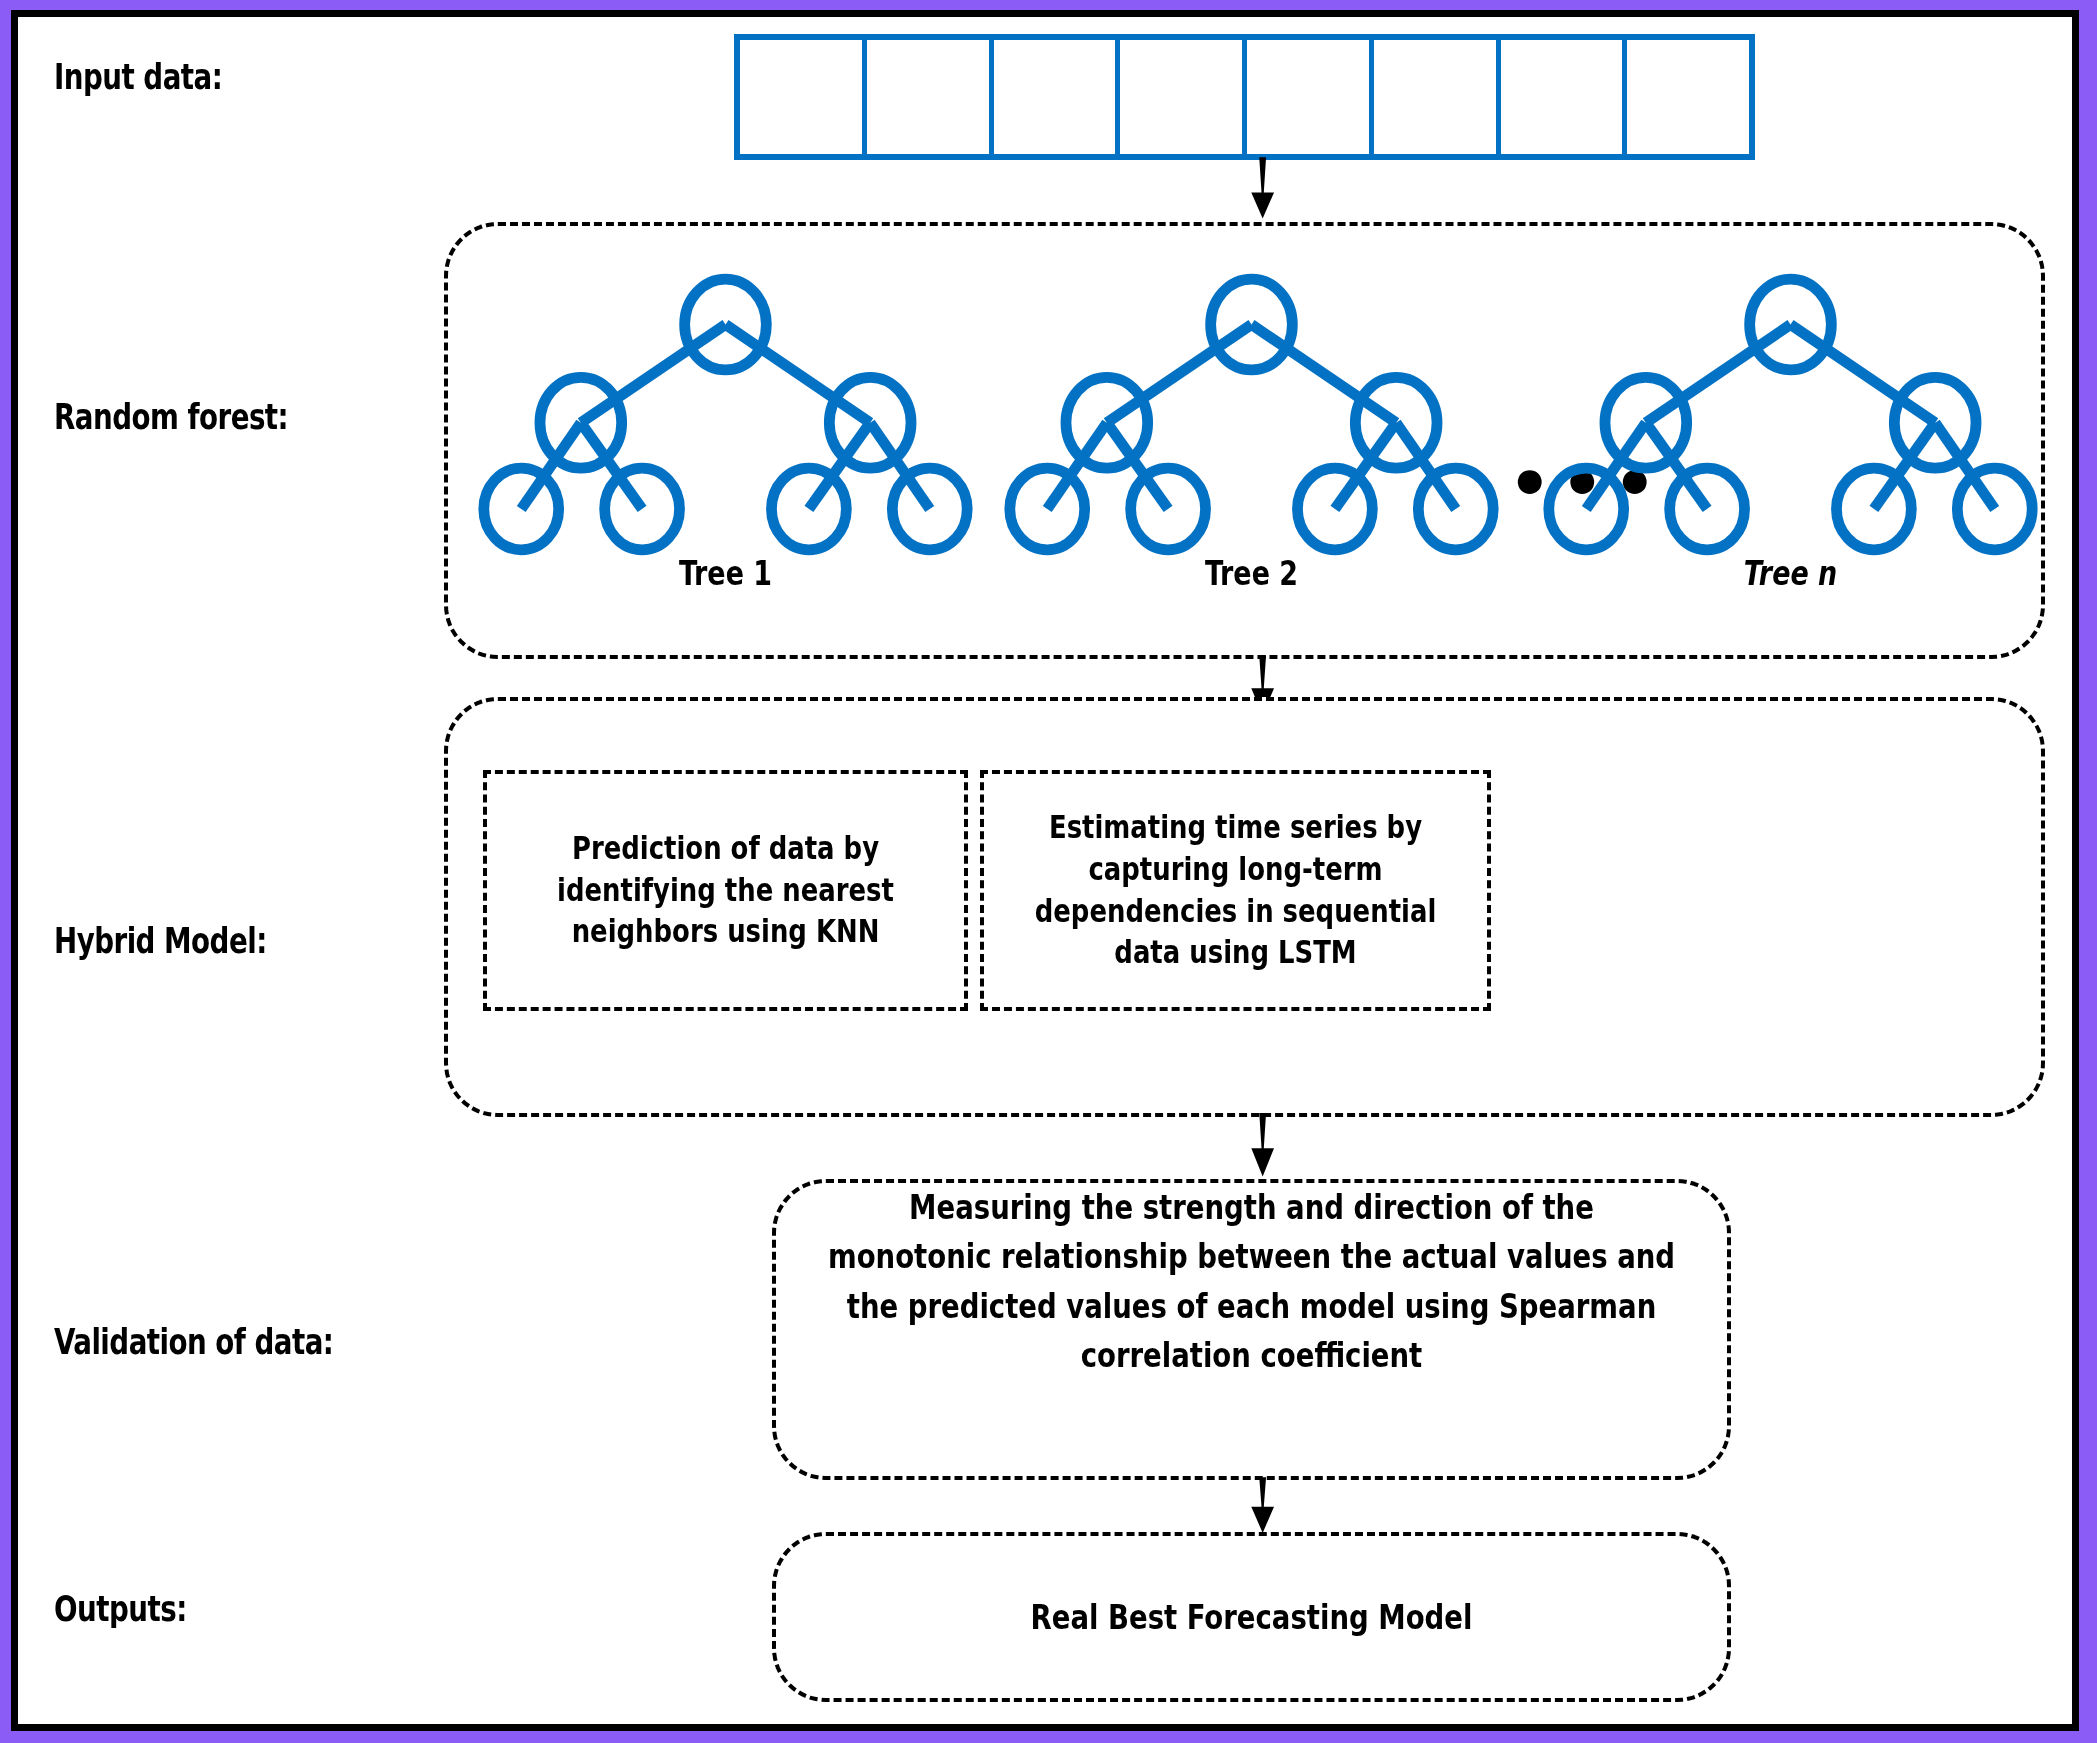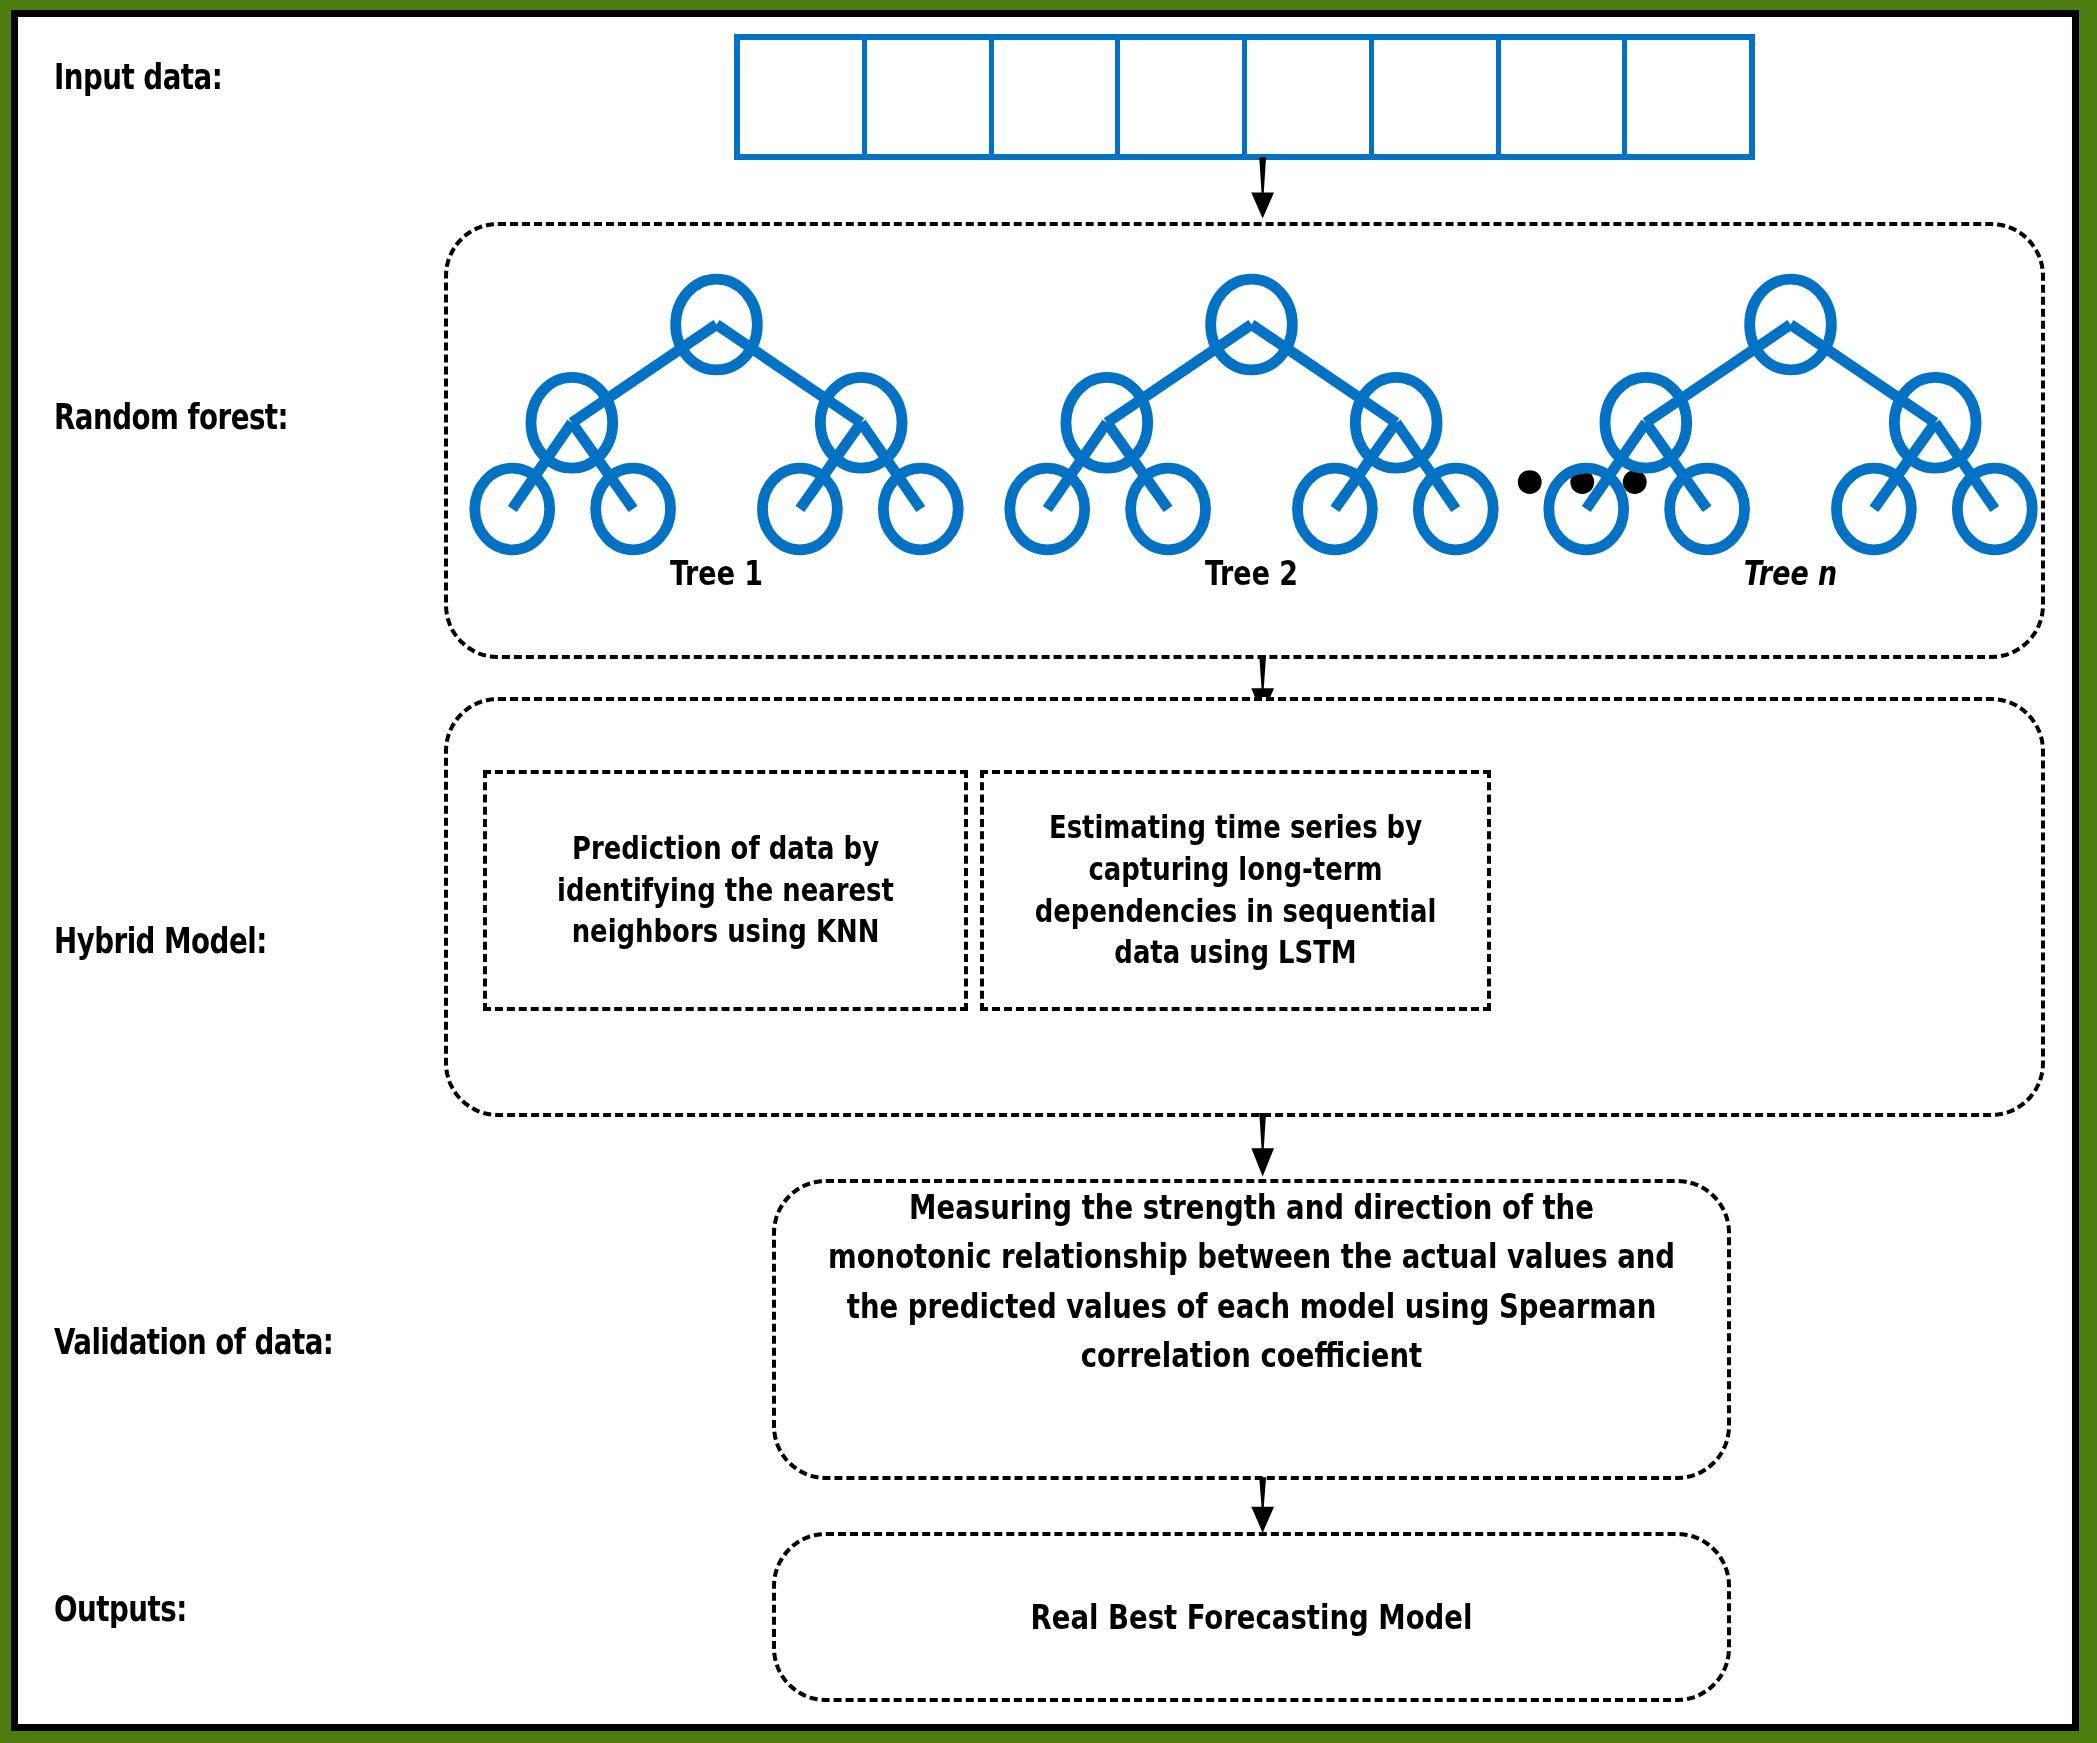--- a/index.html
+++ b/index.html
@@ -1,19 +1,19 @@
 <!DOCTYPE html>
 <html style="font-size:9px"><head>
 <meta charset="utf-8">
 <style>
   html,body{margin:0;padding:0;background:#fff;}
   body{width:2097px;height:1743px;overflow:hidden;
        font-family:"DejaVu Sans Condensed","Liberation Sans",sans-serif;}
 
-  #stage{position:relative;width:2097px;height:1743px;background:#4d7c0f;}
+  #stage{position:relative;width:2097px;height:1743px;background:#8b5cf6;}
 
   
   .outer-frame{position:absolute;left:11.3px;top:10.2px;width:2068px;height:1721px;
                border:7.4px solid #000;box-sizing:border-box;background:#fff;}
 
   
   .row-label{position:absolute;font-weight:bold;color:#000;
              font-size:35px;letter-spacing:-0.6px;white-space:nowrap;
              font-family:"DejaVu Sans Condensed","Liberation Sans",sans-serif;
              transform:scaleX(0.88);transform-origin:left center;}
@@ -80,21 +80,21 @@
       <div class="input-cell"></div>
       <div class="input-cell"></div>
     </div>
 
   <svg style="position:absolute;left:1220px;top:157px;" width="91" height="64" viewBox="0 0 160 112">
     <path d="M 69 0 L 81 0 L 77 62 L 95 62 L 75 108 L 55 62 L 73 62 Z" fill="#000"></path>
   </svg>
 
   <div class="dash-round" style="left:444px;top:222px;width:1601px;height:437px;">
 
-    <div class="tree-wrap" style="left:33px;top:56px;">
+    <div class="tree-wrap" style="left:42px;top:56px;">
       <svg width="471" height="261" viewBox="0 0 830 460">
         <g stroke="#0472C4" stroke-width="19" fill="none">
           <line x1="415" y1="75" x2="160" y2="248"></line>
           <line x1="415" y1="75" x2="670" y2="248"></line>
           <line x1="160" y1="248" x2="55" y2="400"></line>
           <line x1="160" y1="248" x2="268" y2="400"></line>
           <line x1="670" y1="248" x2="562" y2="400"></line>
           <line x1="670" y1="248" x2="775" y2="400"></line>
           <ellipse cx="415" cy="75" rx="72" ry="80"></ellipse>
           <ellipse cx="160" cy="248" rx="72" ry="80"></ellipse>

